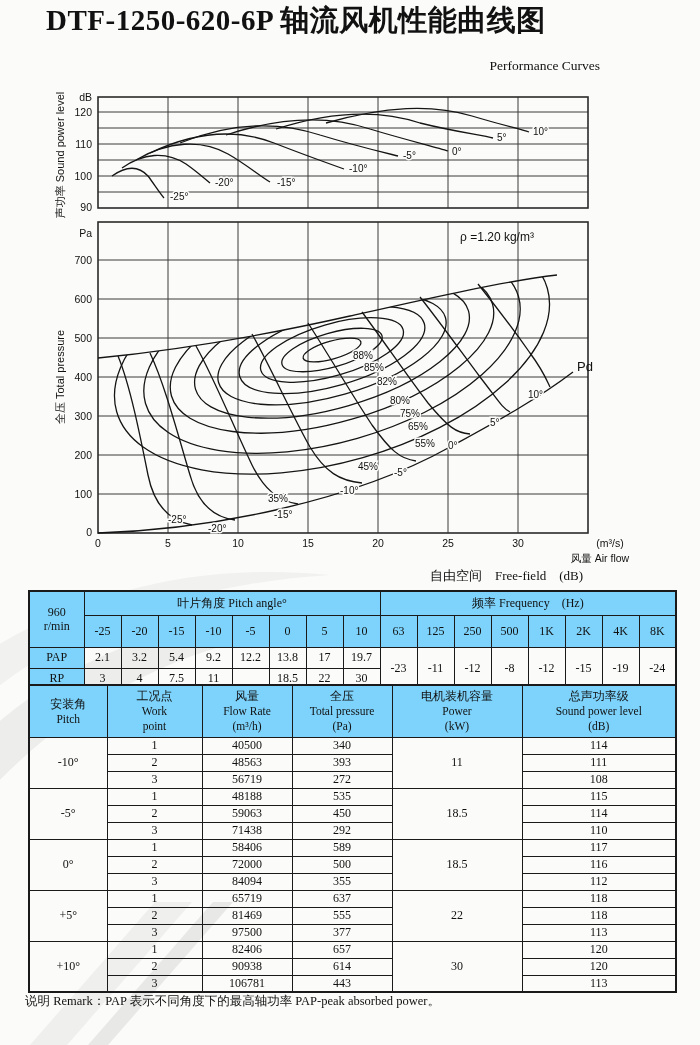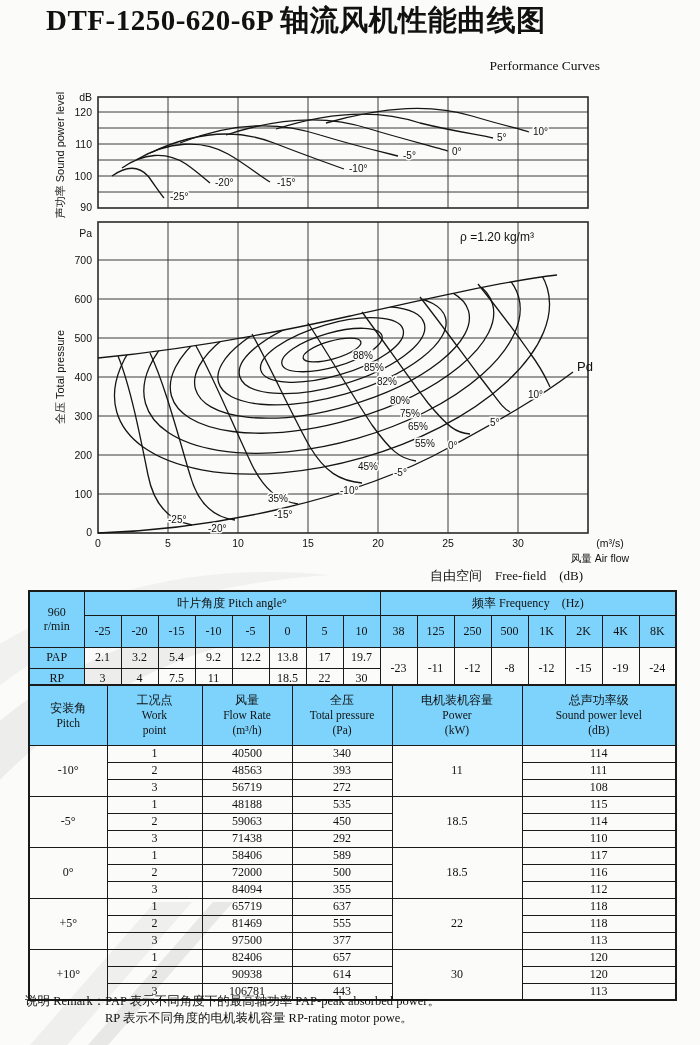--- a/index.html
+++ b/index.html
@@ -198,21 +198,21 @@
     </tr>
     <tr style="height:32px">
       <td class="hdr">-25</td>
       <td class="hdr">-20</td>
       <td class="hdr">-15</td>
       <td class="hdr">-10</td>
       <td class="hdr">-5</td>
       <td class="hdr">0</td>
       <td class="hdr">5</td>
       <td class="hdr">10</td>
-      <td class="hdr">38</td>
+      <td class="hdr">63</td>
       <td class="hdr">125</td>
       <td class="hdr">250</td>
       <td class="hdr">500</td>
       <td class="hdr">1K</td>
       <td class="hdr">2K</td>
       <td class="hdr">4K</td>
       <td class="hdr">8K</td>
     </tr>
     <tr style="height:21px">
       <td class="hdr">PAP</td>
@@ -250,21 +250,21 @@
   <table class="t2">
     <colgroup>
       <col style="width:78px">
         <col style="width:95px">
         <col style="width:90px">
       <col style="width:100px">
         <col style="width:130px">
         <col style="width:154px">
     </colgroup>
     <tbody>
-        <tr class="hdr" style="height:60px">
+        <tr class="hdr" style="height:52px">
       <th class="hdr">
         <div>安装角</div>
             <div class="en">Pitch</div>
       </th>
       <th class="hdr">
         <div>工况点</div>
             <div class="en">Work</div>
             <div class="en">point</div>
       </th>
       <th class="hdr">
@@ -391,16 +391,15 @@
       <td>3</td>
       <td>106781</td>
       <td>443</td>
       <td>113</td>
     </tr>
   </tbody>
     </table>
 
   <div class="remark">
     <div>说明 Remark：PAP 表示不同角度下的最高轴功率 PAP-peak absorbed power。</div>
-    <div class="r2">RP 表示不同角度的电机装机容量 RP-rating motor powe。</div>
   </div>
 
 </div>
 
 </body></html>

